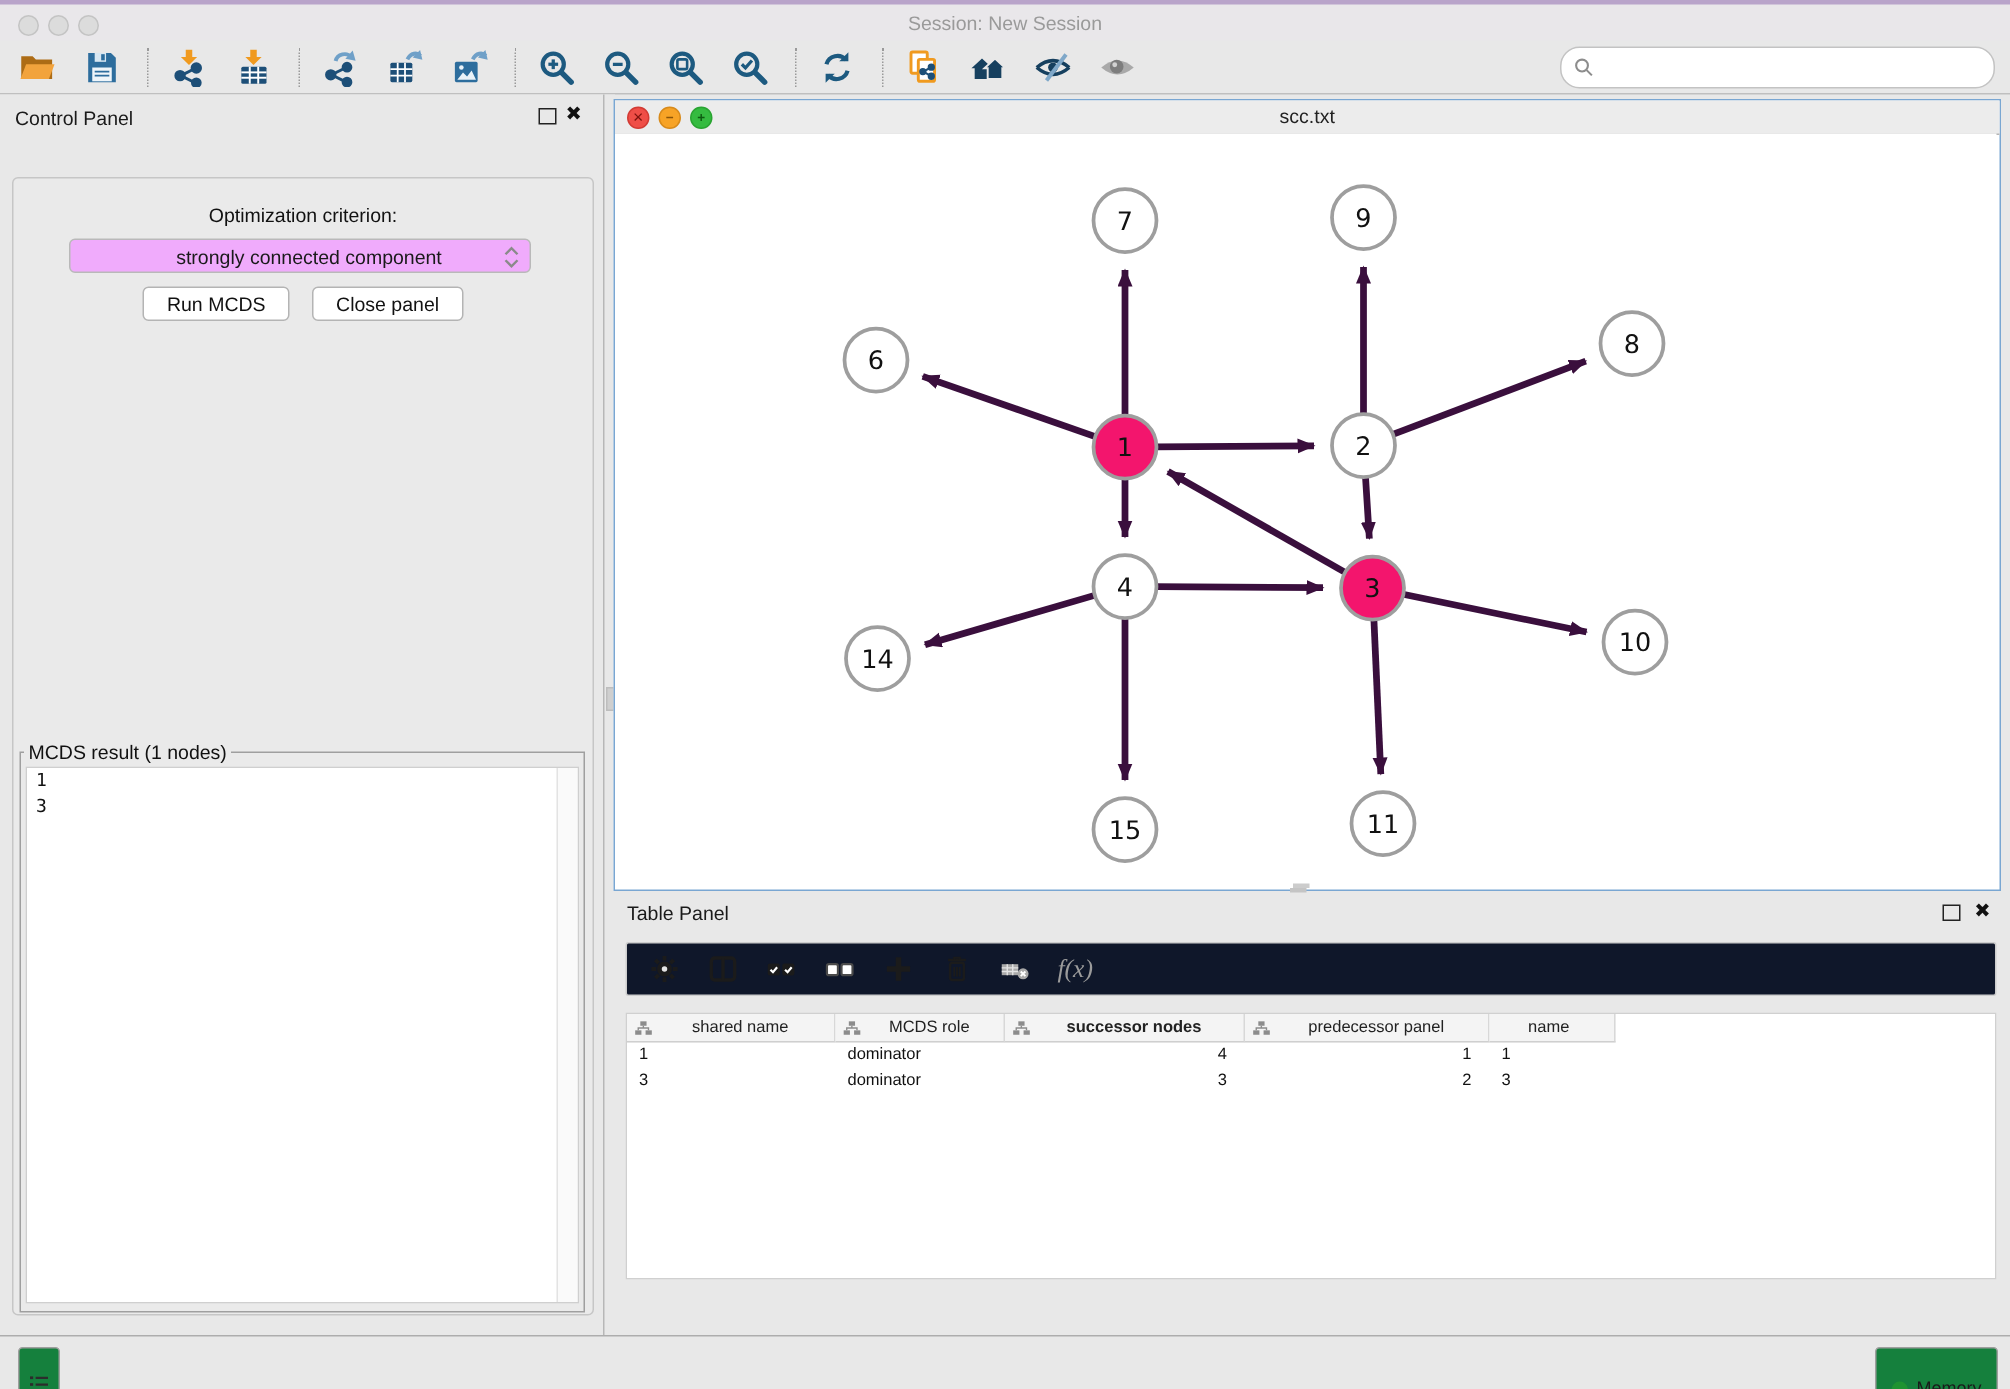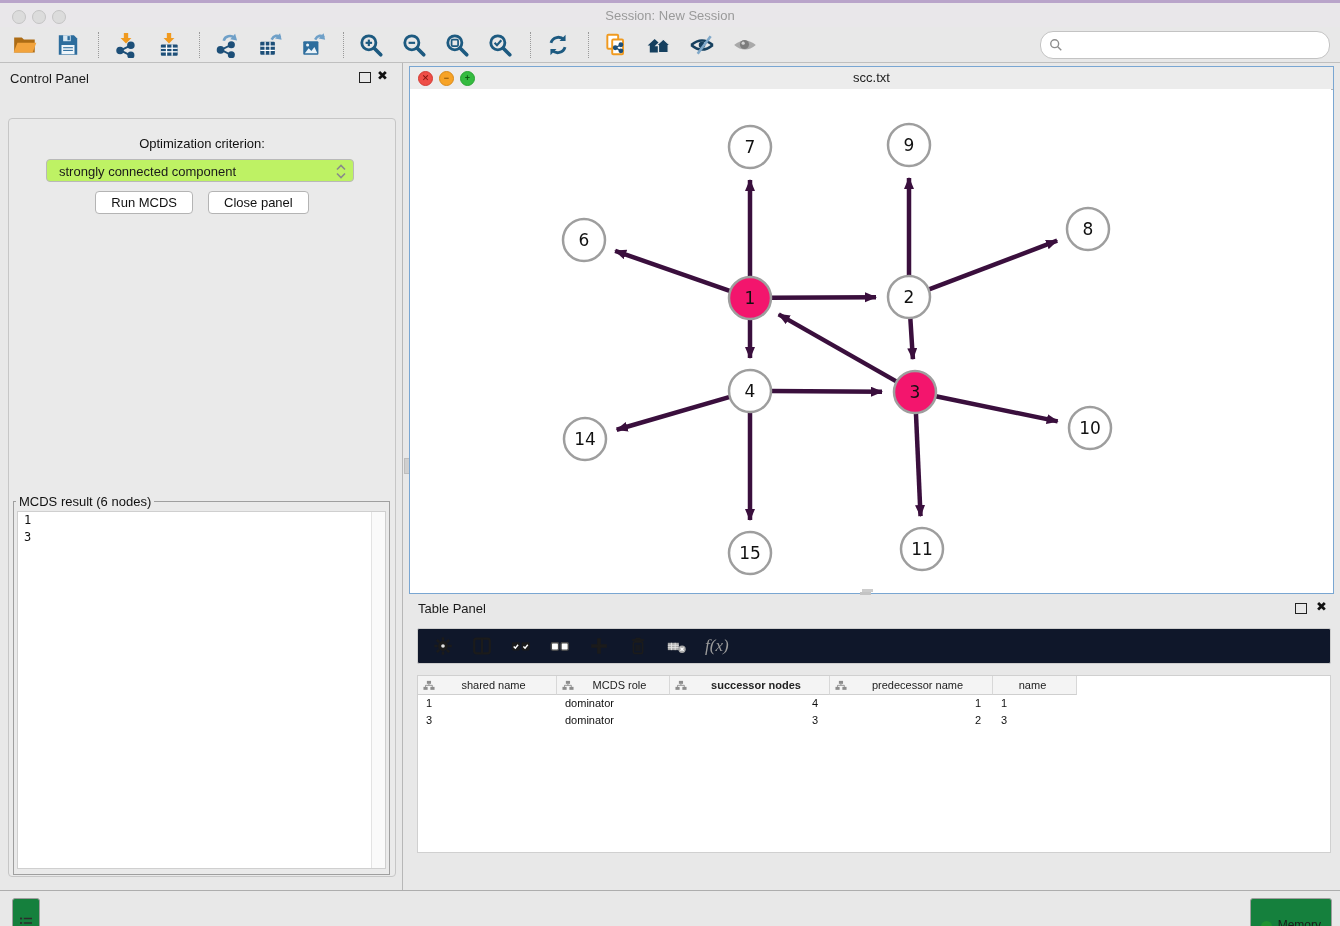--- a/index.html
+++ b/index.html
@@ -34,23 +34,23 @@
   .tabbar{display:flex;}
   .cp-tabs{position:absolute;left:0;right:0;top:33px;justify-content:center;}
   .tab{padding:3px 15px;font-size:13px;font-weight:600;background:#fff;color:#111;
        border:1px solid #a9a9a9;border-left:none;cursor:pointer;white-space:nowrap;}
   .tab:first-child{border-left:1px solid #a9a9a9;border-radius:4px 0 0 4px;}
   .tab:last-child{border-radius:0 4px 4px 0;}
   .tab.active{background:#d9d9d9;color:#b5b5b5;}
   .cp-inner{position:absolute;left:8px;right:6px;top:55px;bottom:13px;background:#eaeaea;
             border:1px solid #c6c6c6;border-radius:4px;}
   .opt-label{position:absolute;left:0;right:0;top:17px;text-align:center;font-size:13px;color:#111;}
-  .cp-select{position:absolute;left:37px;width:308px;top:40px;height:23px;background:#bef264;
+  .cp-select{position:absolute;left:37px;width:308px;top:40px;height:23px;background:#f0abfc;
              border:1px solid #b9b9b9;border-radius:4px;font-size:13px;line-height:23px;
-             padding-left:12px;box-sizing:border-box;cursor:pointer;}
+             padding-left:12px;box-sizing:border-box;cursor:pointer;text-align:center;}
   .cp-select svg{position:absolute;right:6px;top:4px;width:12px;height:15px;}
   .cp-buttons{position:absolute;left:0;right:0;top:72px;display:flex;justify-content:center;gap:15px;}
   .btn{background:#fff;border:1px solid #b4b4b4;border-radius:4px;font-size:13px;
        padding:3px 15px;font-family:inherit;cursor:pointer;color:#111;}
   .mcds-fieldset{position:absolute;left:4px;right:5px;top:375px;bottom:1px;
                  border:1px solid #9f9f9f;margin:0;padding:0;}
   .mcds-fieldset legend{font-size:13px;padding:0 3px;margin-left:2px;color:#111;}
   .result-box{position:absolute;left:3px;right:3px;top:2px;bottom:5px;background:#fff;
               border:1px solid #cfcfcf;font-family:"DejaVu Sans Mono",monospace;font-size:12px;}
   .result-line{padding:0 6px;line-height:17px;color:#111;}
@@ -291,21 +291,21 @@
         <svg viewBox="0 0 12 15">
             <path d="M2 5.5l4-4 4 4" fill="none" stroke="#8a8a8a" stroke-width="1.6"></path>
             <path d="M2 9.5l4 4 4-4" fill="none" stroke="#8a8a8a" stroke-width="1.6"></path>
           </svg>
       </div>
       <div class="cp-buttons">
         <button class="btn">Run MCDS</button>
         <button class="btn">Close panel</button>
       </div>
       <fieldset class="mcds-fieldset">
-        <legend>MCDS result (6 nodes)</legend>
+        <legend>MCDS result (1 nodes)</legend>
         <div class="result-box" id="result-box">
           <div class="scroll-track"></div>
         <div class="result-line">1</div>
             <div class="result-line">3</div>
           </div>
       </fieldset>
     </div>
   </div>
 
   <div class="v-splitter">
@@ -485,21 +485,21 @@
           </div>
           <div class="th" style="width: 163px;">
             <svg viewBox="0 0 13 11">
               <g fill="#8c8c8c">
                 <rect x="4.2" y="0.5" width="4.5" height="3.2"></rect>
                 <rect x="0.5" y="7" width="4.5" height="3.2"></rect>
                 <rect x="8" y="7" width="4.5" height="3.2"></rect>
               </g>
               <path d="M6.4 3.7v1.6M2.7 7V5.3h7.4V7" fill="none" stroke="#8c8c8c" stroke-width="1"></path>
             </svg>
-            <span class="th-label">predecessor name</span>
+            <span class="th-label">predecessor panel</span>
           </div>
           <div class="th" style="width: 84px;">
             <span class="th-label">name</span>
           </div>
         </div>
       <div id="tbody">
           <div class="trow">
             <div class="td left" style="width: 139px;">1</div>
             <div class="td left" style="width: 113px;">dominator</div>
             <div class="td right" style="width: 160px;">4</div>

